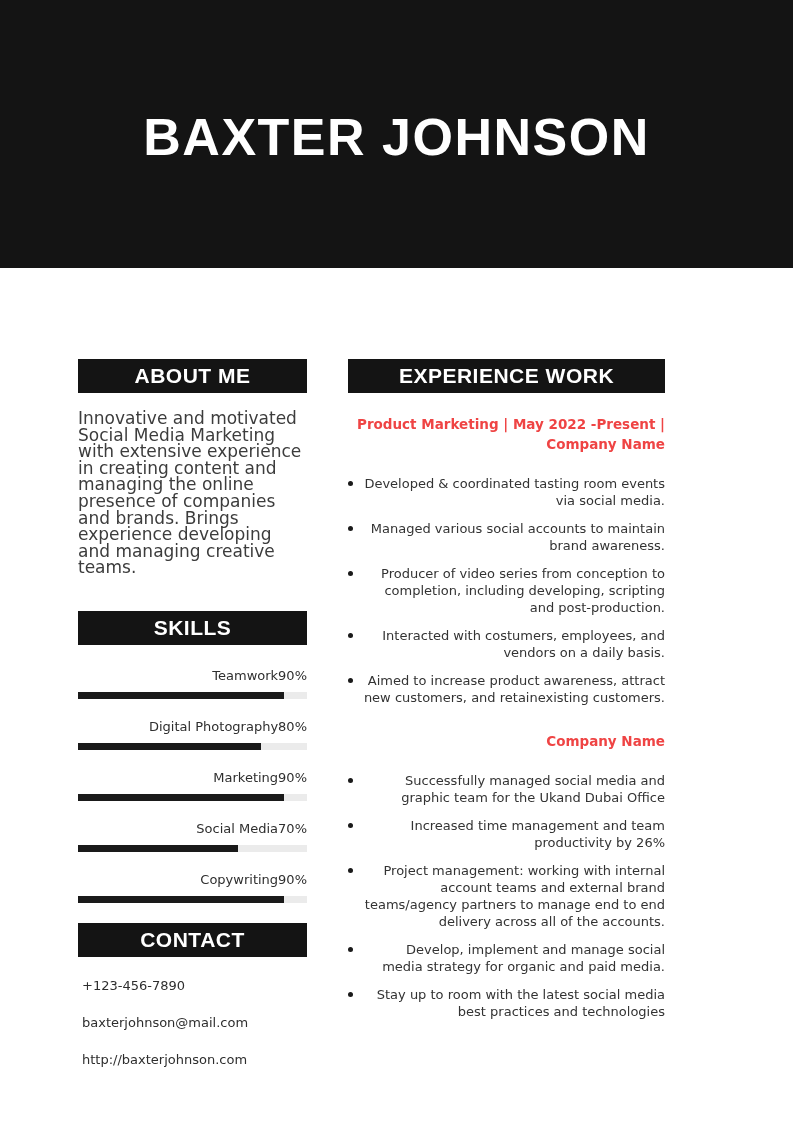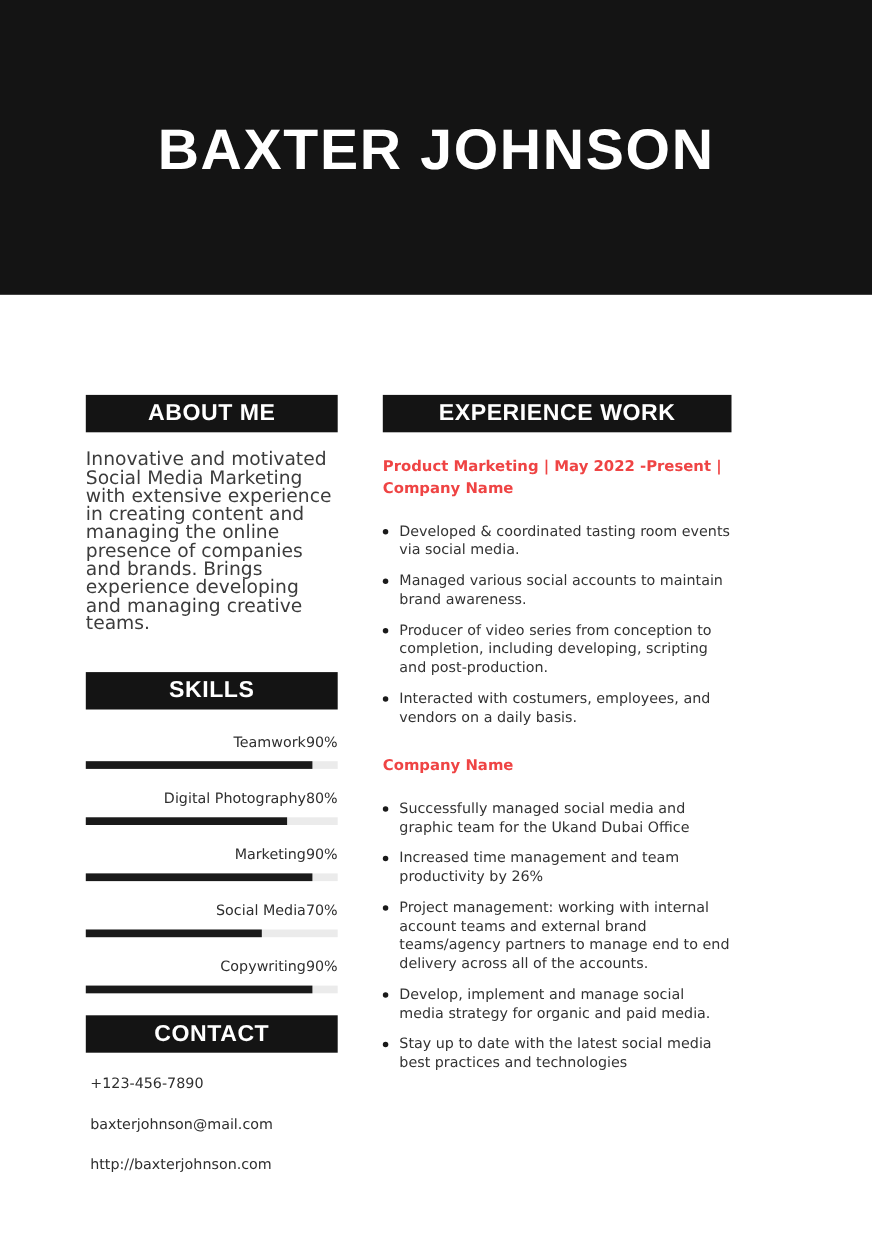--- a/index.html
+++ b/index.html
@@ -41,21 +41,21 @@
     color: #fafafa;
   }
 
   
   .body {
     display: flex;
     padding: 91px 78px 0 78px;
     gap: 41px;
   }
   .col-left  { width: 229px; flex: 0 0 229px; }
-  .col-right { width: 317px; flex: 0 0 317px; }
+  .col-right { width: 317px; flex: 0 0 317px; text-align: right; }
 
   
   .section-bar {
     background: #141414;
     height: 34px;
     display: flex;
     align-items: center;
     justify-content: center;
     color: #ffffff;
     font-family: "Liberation Sans", sans-serif;
@@ -224,32 +224,33 @@
       <div class="job">
         <div class="job-heading">
           <div>Product Marketing | May 2022 -Present |</div>
           <div>Company Name</div>
         </div>
         <ul class="job-bullets">
           <li>Developed &amp; coordinated tasting room events via social media.</li>
           <li>Managed various social accounts to maintain brand awareness.</li>
           <li>Producer of video series from conception to completion, including developing, scripting and post-production.</li>
           <li>Interacted with costumers, employees, and vendors on a daily basis.</li>
+          <li>Aimed to increase product awareness, attract new customers, and retainexisting customers.</li>
         </ul>
       </div>
 
       <div class="job">
         <div class="job-heading">
           <div>Company Name</div>
         </div>
         <ul class="job-bullets">
           <li>Successfully managed social media and graphic team for the Ukand Dubai Office</li>
           <li>Increased time management and team productivity by 26%</li>
           <li>Project management: working with internal account teams and external brand teams/agency partners to manage end to end delivery across all of the accounts.</li>
           <li>Develop, implement and manage social media strategy for organic and paid media.</li>
-          <li>Stay up to date with the latest social media best practices and technologies</li>
+          <li>Stay up to room with the latest social media best practices and technologies</li>
         </ul>
       </div>
 
     </div>
 
   </div>
 </div>
 
 </body></html>

